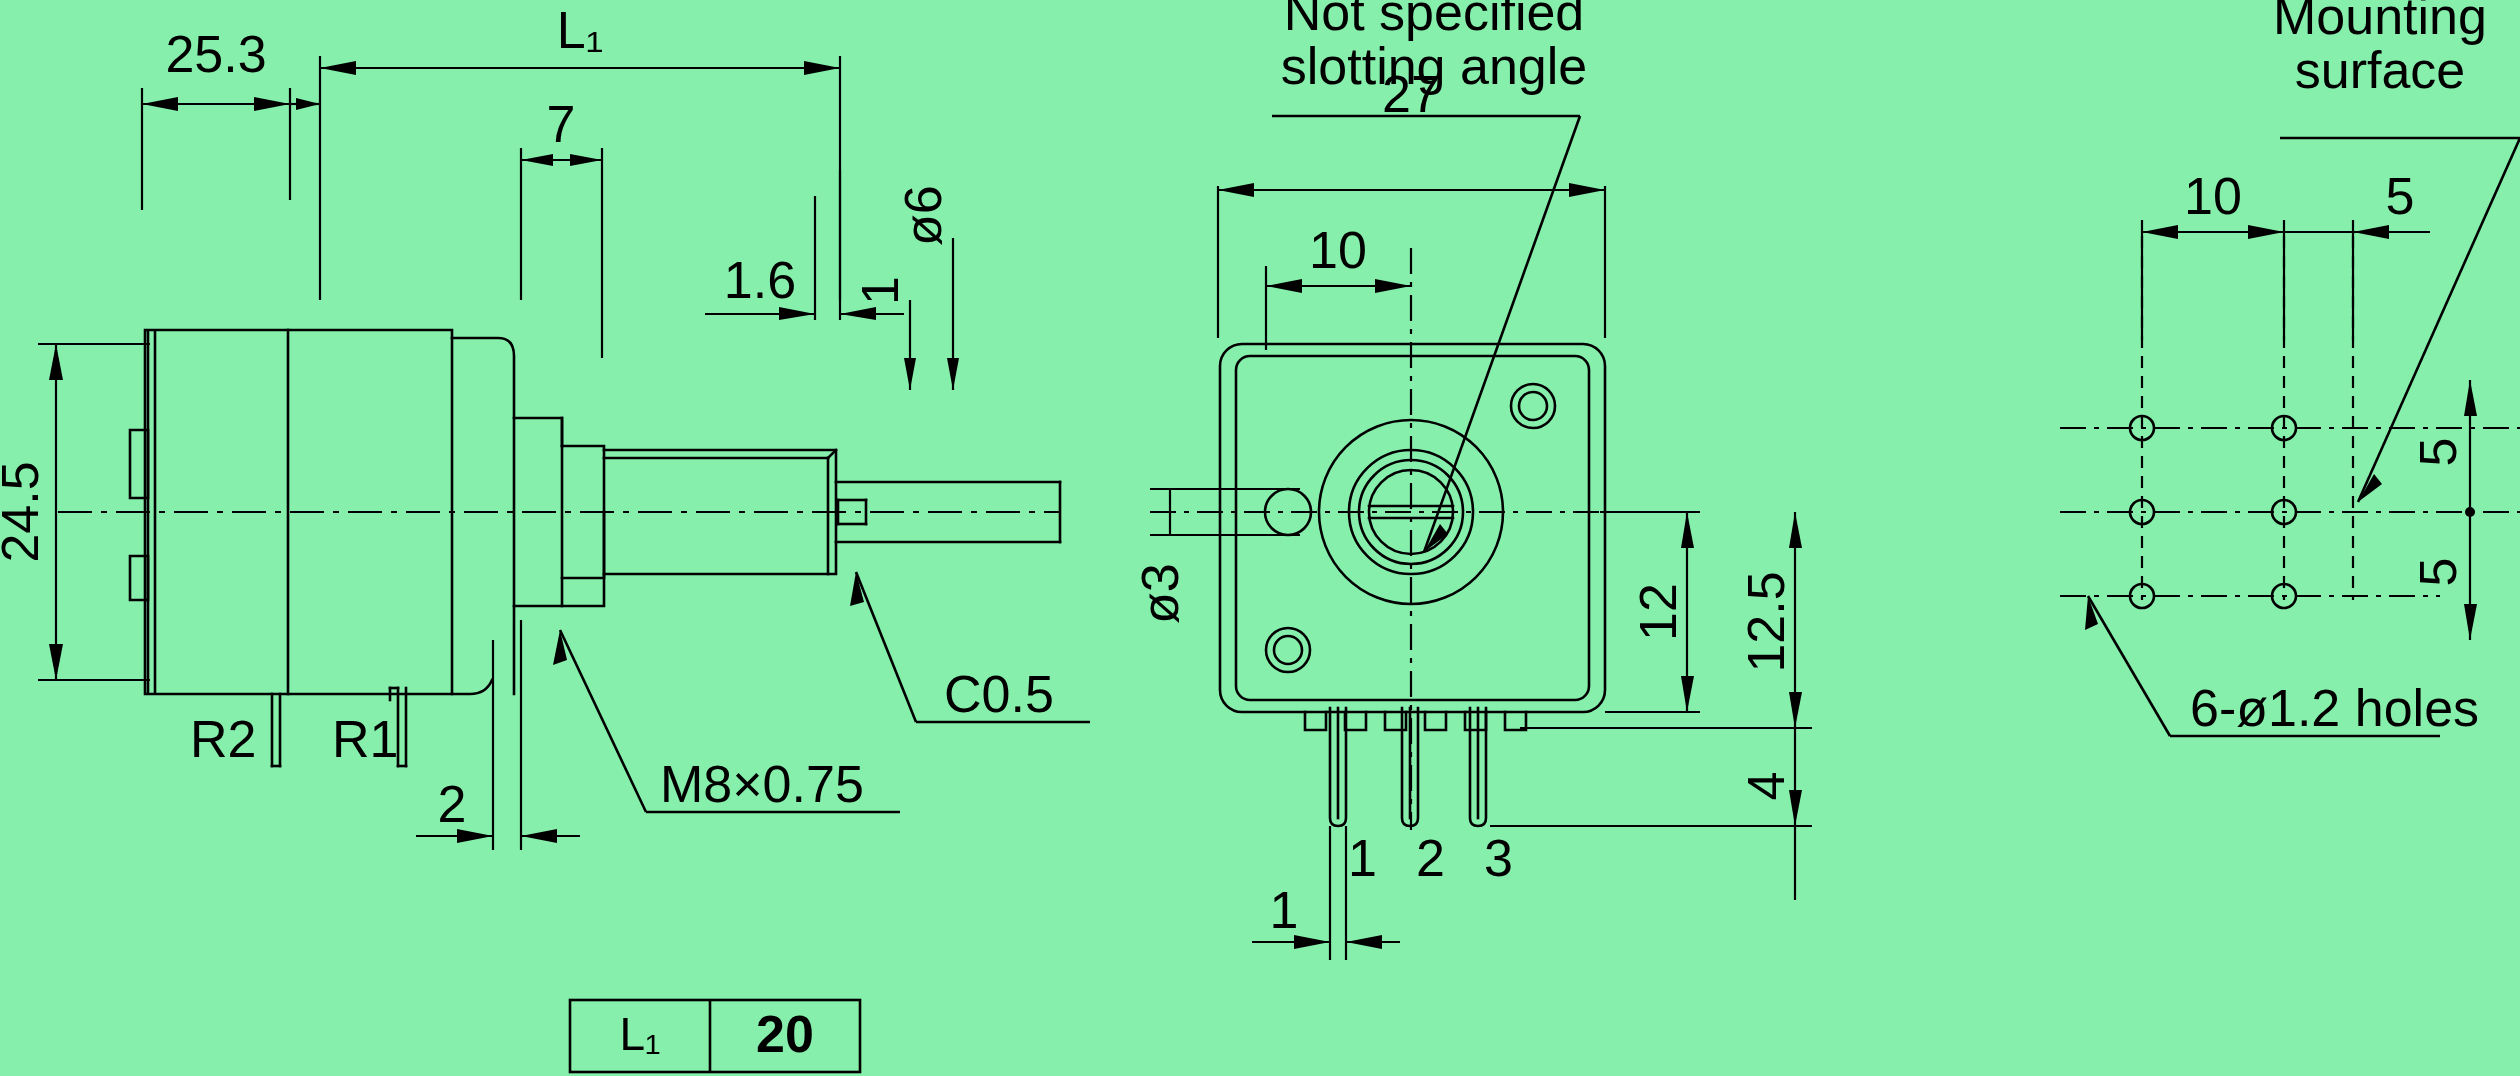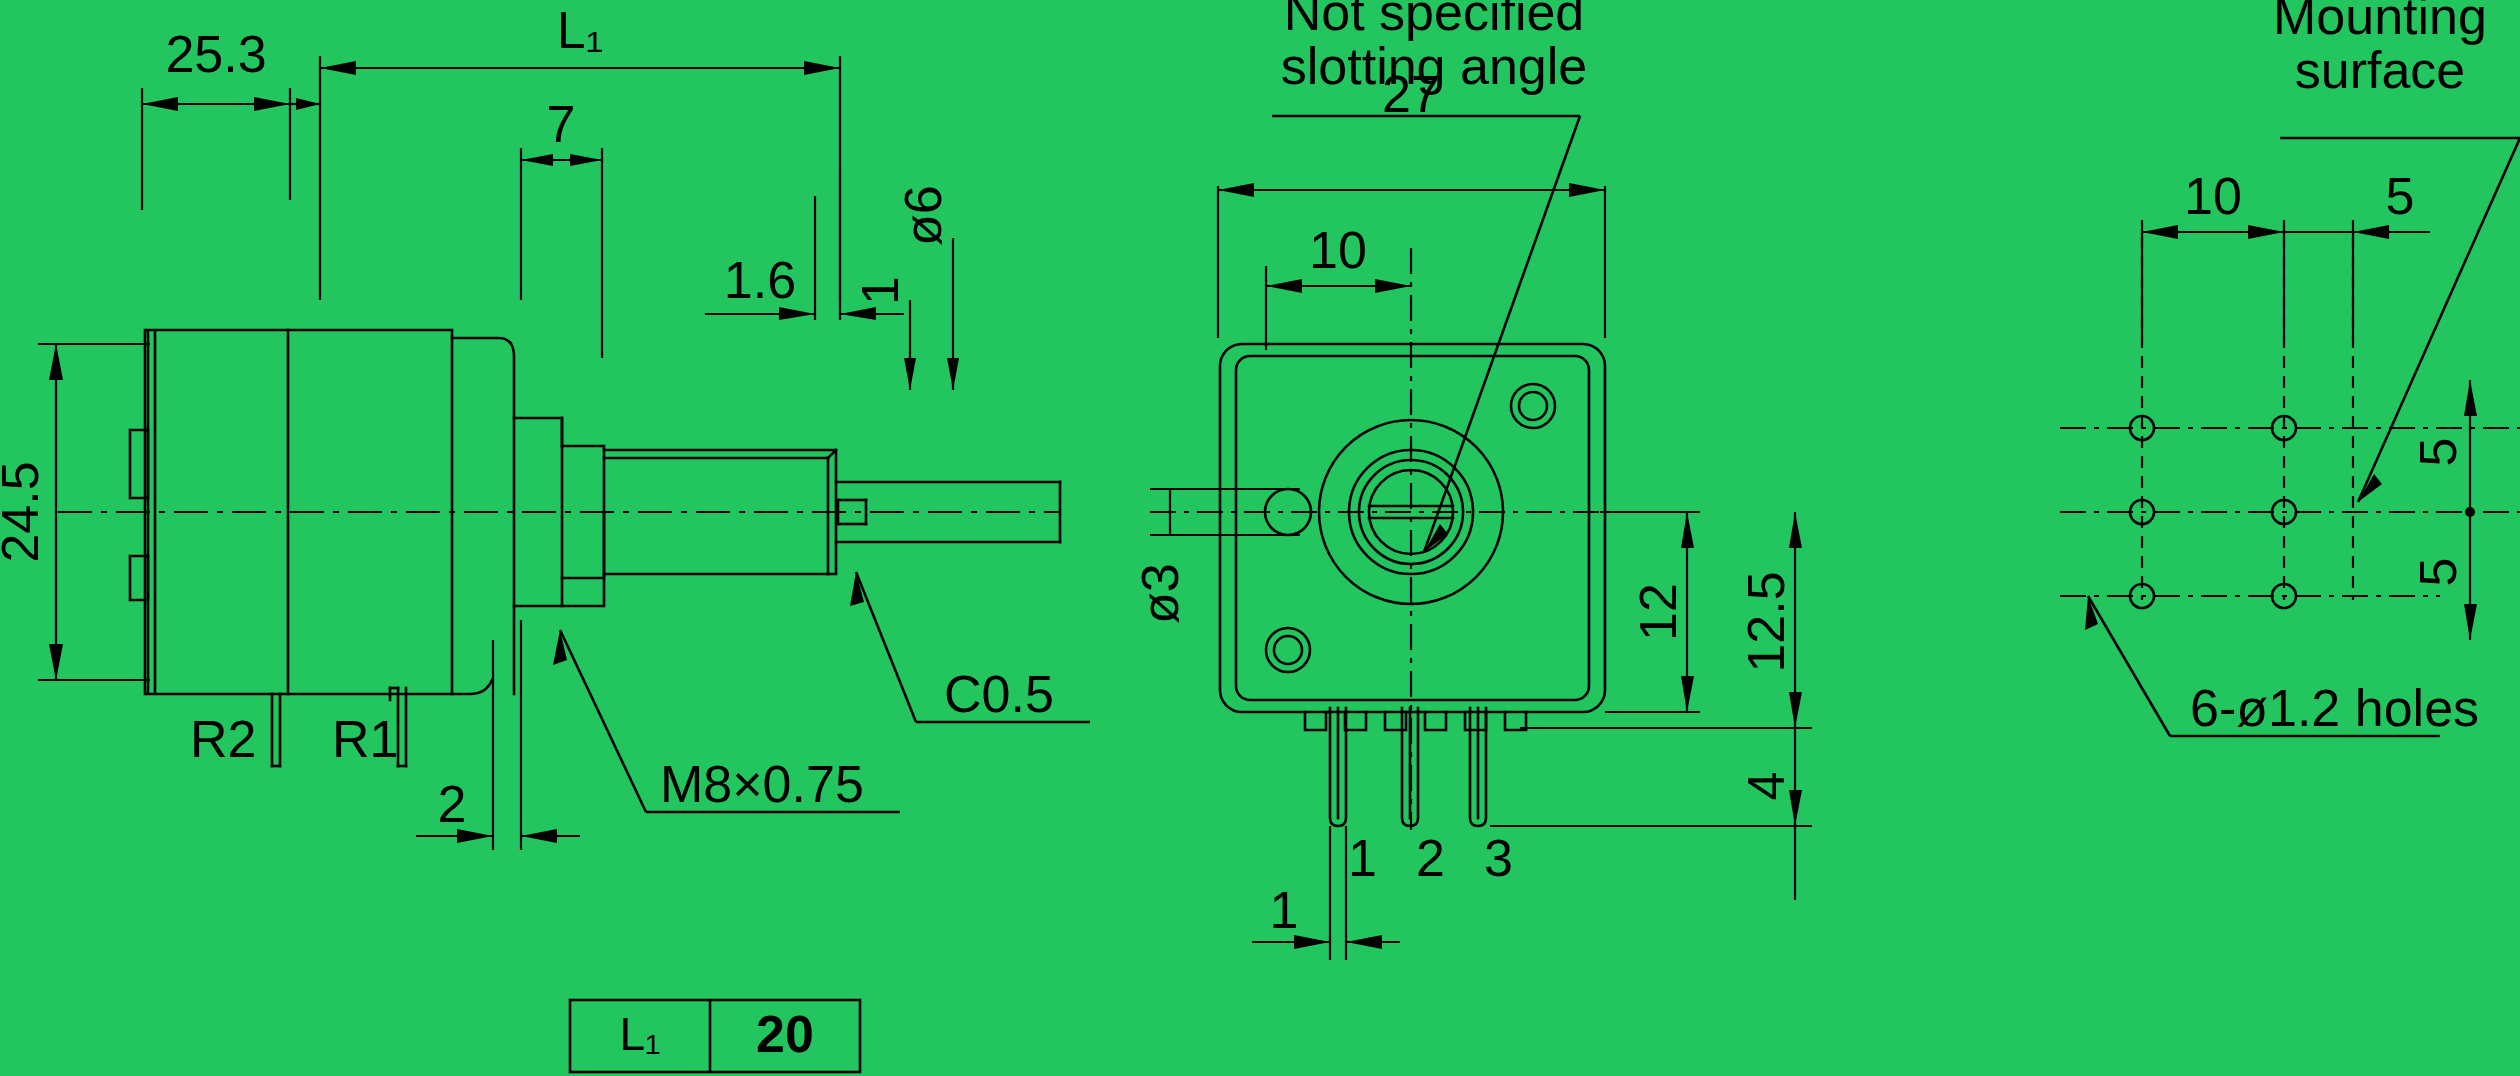--- a/index.html
+++ b/index.html
@@ -1,17 +1,17 @@
 <!DOCTYPE html>
 <html><head>
 <meta charset="utf-8">
 <style>
   html,body{margin:0;padding:0;background:#ffffff;}
   body{width:2520px;height:1076px;overflow:hidden;font-family:"Liberation Sans",sans-serif;}
-  #sheet{position:relative;width:2520px;height:1076px;background:#22c55e;}
+  #sheet{position:relative;width:2520px;height:1076px;background:#86efac;}
   svg{display:block;}
   .ln{stroke:#000;stroke-width:2.6;fill:none;stroke-linecap:square;}
   .ctr{stroke:#000;stroke-width:2.2;fill:none;stroke-dasharray:34 9 6 9;stroke-linecap:butt;}
   .ctr2{stroke:#000;stroke-width:2.2;fill:none;stroke-dasharray:26 8 5 8;stroke-linecap:butt;}
   .hid{stroke:#000;stroke-width:2.2;fill:none;stroke-dasharray:12 8;}
   .dim{stroke:#000;stroke-width:2.2;fill:none;stroke-linecap:butt;}
   .ext{stroke:#000;stroke-width:2.2;fill:none;stroke-linecap:butt;}
   .lead{stroke:#000;stroke-width:2.6;fill:none;stroke-linecap:butt;}
   .ar{fill:#000;stroke:none;}
   text{font-family:"Liberation Sans",sans-serif;fill:#000;}

